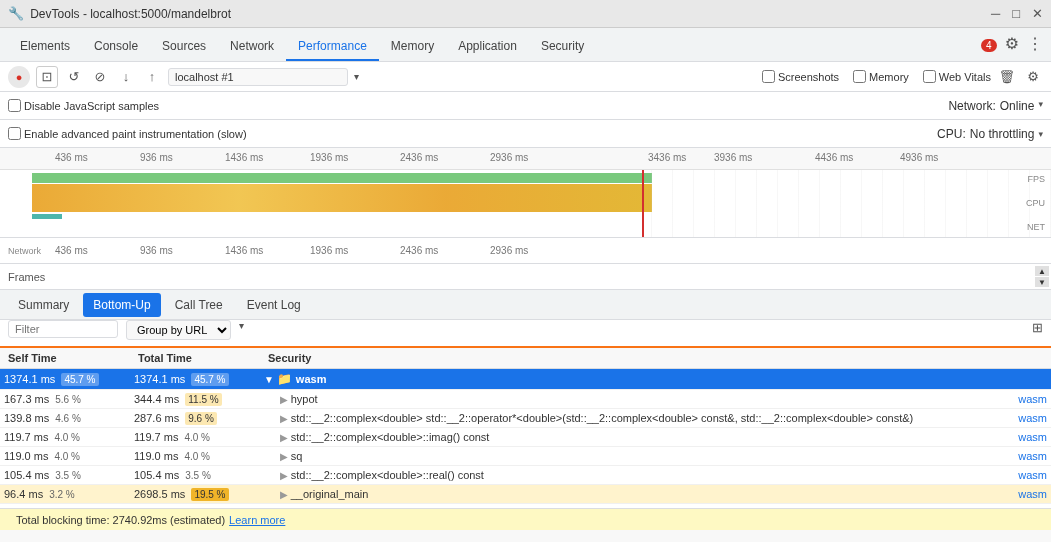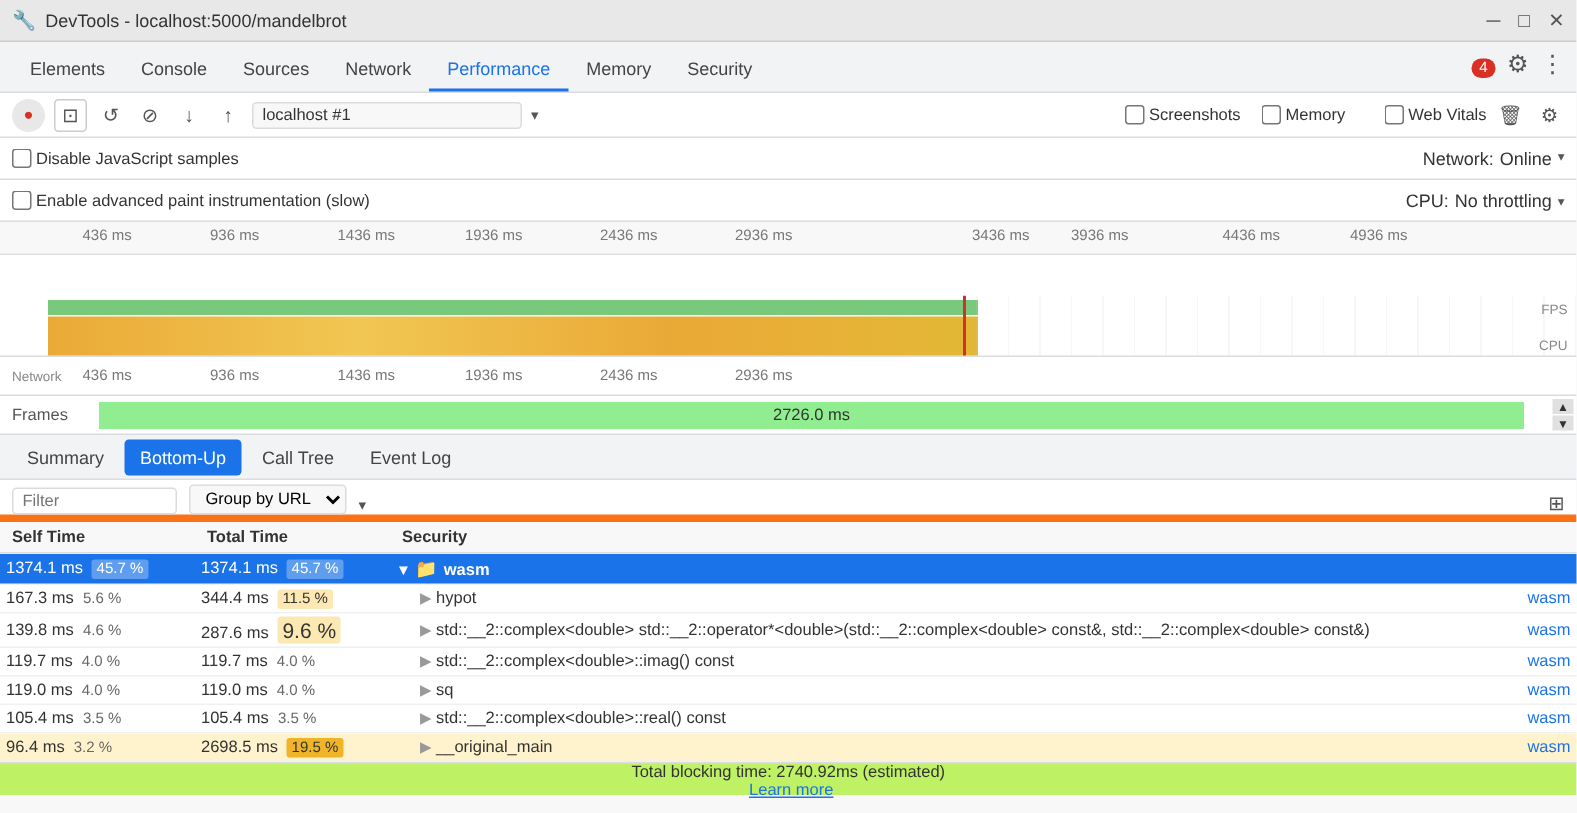--- a/index.html
+++ b/index.html
@@ -178,23 +178,23 @@
     .analysis-tab.active {
       background: #1a73e8;
       color: white;
     }
 
     
     #filter-row {
       background: #fff;
       height: 28px;
       display: flex;
-      align-items: flex-end;
-      padding: 0 8px;
-      border-bottom: 5px solid #f97316;
+      align-items: flex-start;
+      padding: 0 8px;
+      border-bottom: 2px solid #f97316;
       gap: 8px;
     }
     .filter-input {
       border: 1px solid #dadce0;
       border-radius: 3px;
       padding: 2px 6px;
       font-size: 11px;
       width: 110px;
     }
     .group-by-select {
@@ -227,42 +227,40 @@
       z-index: 10;
     }
     tbody tr { cursor: pointer; }
     td { padding: 3px 4px; font-size: 11px; border-bottom: 1px solid #f0f0f0; white-space: nowrap; overflow: hidden; text-overflow: ellipsis; }
     .col-self { width: 130px; }
     .col-total { width: 130px; }
     .col-activity { width: auto; }
 
     
     #status-bar {
-      background: #bef264;
+      background: #fef9c3;
       height: 22px;
       display: flex;
       align-items: center;
-      padding: 0 0;
+      padding: 0 16px;
       border-top: 1px solid #dadce0;
       font-size: 11px;
       color: #333;
-      flex-direction: column;
     }
     .status-link { color: #1a73e8; text-decoration: underline; cursor: pointer; margin-left: 4px; }
 
     
     ::-webkit-scrollbar { width: 8px; height: 8px; }
     ::-webkit-scrollbar-track { background: #f1f1f1; }
     ::-webkit-scrollbar-thumb { background: #ccc; border-radius: 4px; }
 
     #timeline-content {
       height: 68px;
       position: relative;
       overflow: hidden;
-      margin-top: 27px;
     }
 
     .side-labels {
       position: absolute;
       right: 6px;
       top: 0;
       display: flex;
       flex-direction: column;
       gap: 14px;
       padding-top: 4px;
@@ -346,20 +344,23 @@
     <span>Sources</span>
   </div>
   <div class="nav-tab">
     <span>Network</span>
   </div>
   <div class="nav-tab active" style="border-bottom:2px solid #1a73e8; color:#1a73e8;">
     <span>Performance</span>
   </div>
   <div class="nav-tab">
     <span>Memory</span>
+  </div>
+  <div class="nav-tab">
+    <span>Application</span>
   </div>
   <div class="nav-tab">
     <span>Security</span>
   </div>
   <div id="nav-right">
     <span class="error-badge">
       <span>4</span>
     </span>
     <span style="cursor:pointer; color:#555; font-size:16px; padding-bottom:4px;">⚙</span>
     <span style="cursor:pointer; color:#555; font-size:16px; padding-bottom:4px;">⋮</span>
@@ -377,21 +378,21 @@
   <span style="font-size:10px; color:#555; cursor:pointer;">▾</span>
   <span style="flex:1;"></span>
   <label class="checkbox-label">
     <input type="checkbox" style="">
     <span>Screenshots</span>
   </label>
   <label class="checkbox-label" style="margin-left:8px;">
     <input type="checkbox" style="">
     <span>Memory</span>
   </label>
-  <label class="checkbox-label" style="margin-left:20px;">
+  <label class="checkbox-label" style="margin-left:8px;">
     <input type="checkbox" style="">
     <span>Web Vitals</span>
   </label>
   <span class="toolbar-btn" style="font-size:13px;">🗑</span>
   <span class="toolbar-btn" style="font-size:13px;">⚙</span>
 </div>
 
 <div id="options-row">
   <label class="checkbox-label">
     <input type="checkbox" style="">
@@ -454,23 +455,20 @@
   <span class="t2-tick" style="left:55px; font-size:10px; color:#777;">436 ms</span>
   <span class="t2-tick" style="left:140px; font-size:10px; color:#777;">936 ms</span>
   <span class="t2-tick" style="left:225px; font-size:10px; color:#777;">1436 ms</span>
   <span class="t2-tick" style="left:310px; font-size:10px; color:#777;">1936 ms</span>
   <span class="t2-tick" style="left:400px; font-size:10px; color:#777;">2436 ms</span>
   <span class="t2-tick" style="left:490px; font-size:10px; color:#777;">2936 ms</span>
 </div>
 
 <div id="frames-row" style="background:#fff; height:26px; border-bottom:1px solid #dadce0; display:flex; align-items:center; padding:0 8px; position:relative;">
   <span style="font-size:11px; color:#555; width:50px;">Frames</span>
-  <div style="flex:1; height:18px; background:#90ee90; margin-left:8px; display:flex; align-items:center; justify-content:center; font-size:11px; color:#333; max-width:950px;">
-    <span>2726.0 ms</span>
-  </div>
   <div style="position:absolute; right:2px; top:2px; width:14px; height:10px; background:#e0e0e0; display:flex; align-items:center; justify-content:center; cursor:pointer; font-size:8px;">▲</div>
   <div style="position:absolute; right:2px; bottom:2px; width:14px; height:10px; background:#e0e0e0; display:flex; align-items:center; justify-content:center; cursor:pointer; font-size:8px;">▼</div>
 </div>
 
 <div id="tab-bar">
   <div class="analysis-tab">
     <span>Summary</span>
   </div>
   <div class="analysis-tab active">
     <span>Bottom-Up</span>
@@ -508,21 +506,21 @@
           <td style="min-width: 130px; white-space: nowrap;"><span>1374.1 ms</span><span style="margin-left: 6px; font-size: 10px; background: rgba(255, 255, 255, 0.3); padding: 1px 3px; border-radius: 2px;">45.7 %</span></td>
           <td style="overflow: hidden; text-overflow: ellipsis; white-space: nowrap; max-width: 700px;"><span style="display: inline-block; width: 0px;"></span><span style="margin-right: 3px; font-size: 10px; cursor: pointer;">▼</span><span style="margin-right: 4px; font-size: 12px;">📁</span><span style="font-weight: 600;">wasm</span></td>
         </tr>
         <tr>
           <td style="min-width: 130px; white-space: nowrap;"><span>167.3 ms</span><span style="margin-left: 6px; font-size: 10px; color: rgb(102, 102, 102);">5.6 %</span></td>
           <td style="min-width: 130px; white-space: nowrap;"><span>344.4 ms</span><span style="margin-left: 6px; font-size: 10px; background: rgb(252, 232, 178); padding: 1px 3px; border-radius: 2px; color: rgb(51, 51, 51);">11.5 %</span></td>
           <td style="overflow: hidden; text-overflow: ellipsis; white-space: nowrap; max-width: 700px;"><span style="display: inline-block; width: 16px;"></span><span style="margin-right: 3px; font-size: 10px; cursor: pointer; color: rgb(153, 153, 153);">▶</span><span>hypot</span><a href="#" style="float: right; color: rgb(26, 115, 232); text-decoration: none; font-size: 11px;">wasm</a></td>
         </tr>
         <tr>
           <td style="min-width: 130px; white-space: nowrap;"><span>139.8 ms</span><span style="margin-left: 6px; font-size: 10px; color: rgb(102, 102, 102);">4.6 %</span></td>
-          <td style="min-width: 130px; white-space: nowrap;"><span>287.6 ms</span><span style="margin-left: 6px; font-size: 14px; background: rgb(252, 232, 178); padding: 1px 3px; border-radius: 2px; color: rgb(51, 51, 51);">9.6 %</span></td>
+          <td style="min-width: 130px; white-space: nowrap;"><span>287.6 ms</span><span style="margin-left: 6px; font-size: 10px; background: rgb(252, 232, 178); padding: 1px 3px; border-radius: 2px; color: rgb(51, 51, 51);">9.6 %</span></td>
           <td style="overflow: hidden; text-overflow: ellipsis; white-space: nowrap; max-width: 700px;"><span style="display: inline-block; width: 16px;"></span><span style="margin-right: 3px; font-size: 10px; cursor: pointer; color: rgb(153, 153, 153);">▶</span><span>std::__2::complex&lt;double&gt; std::__2::operator*&lt;double&gt;(std::__2::complex&lt;double&gt; const&amp;, std::__2::complex&lt;double&gt; const&amp;)</span><a href="#" style="float: right; color: rgb(26, 115, 232); text-decoration: none; font-size: 11px;">wasm</a></td>
         </tr>
         <tr>
           <td style="min-width: 130px; white-space: nowrap;"><span>119.7 ms</span><span style="margin-left: 6px; font-size: 10px; color: rgb(102, 102, 102);">4.0 %</span></td>
           <td style="min-width: 130px; white-space: nowrap;"><span>119.7 ms</span><span style="margin-left: 6px; font-size: 10px; color: rgb(102, 102, 102);">4.0 %</span></td>
           <td style="overflow: hidden; text-overflow: ellipsis; white-space: nowrap; max-width: 700px;"><span style="display: inline-block; width: 16px;"></span><span style="margin-right: 3px; font-size: 10px; cursor: pointer; color: rgb(153, 153, 153);">▶</span><span>std::__2::complex&lt;double&gt;::imag() const</span><a href="#" style="float: right; color: rgb(26, 115, 232); text-decoration: none; font-size: 11px;">wasm</a></td>
         </tr>
         <tr>
           <td style="min-width: 130px; white-space: nowrap;"><span>119.0 ms</span><span style="margin-left: 6px; font-size: 10px; color: rgb(102, 102, 102);">4.0 %</span></td>
           <td style="min-width: 130px; white-space: nowrap;"><span>119.0 ms</span><span style="margin-left: 6px; font-size: 10px; color: rgb(102, 102, 102);">4.0 %</span></td>

